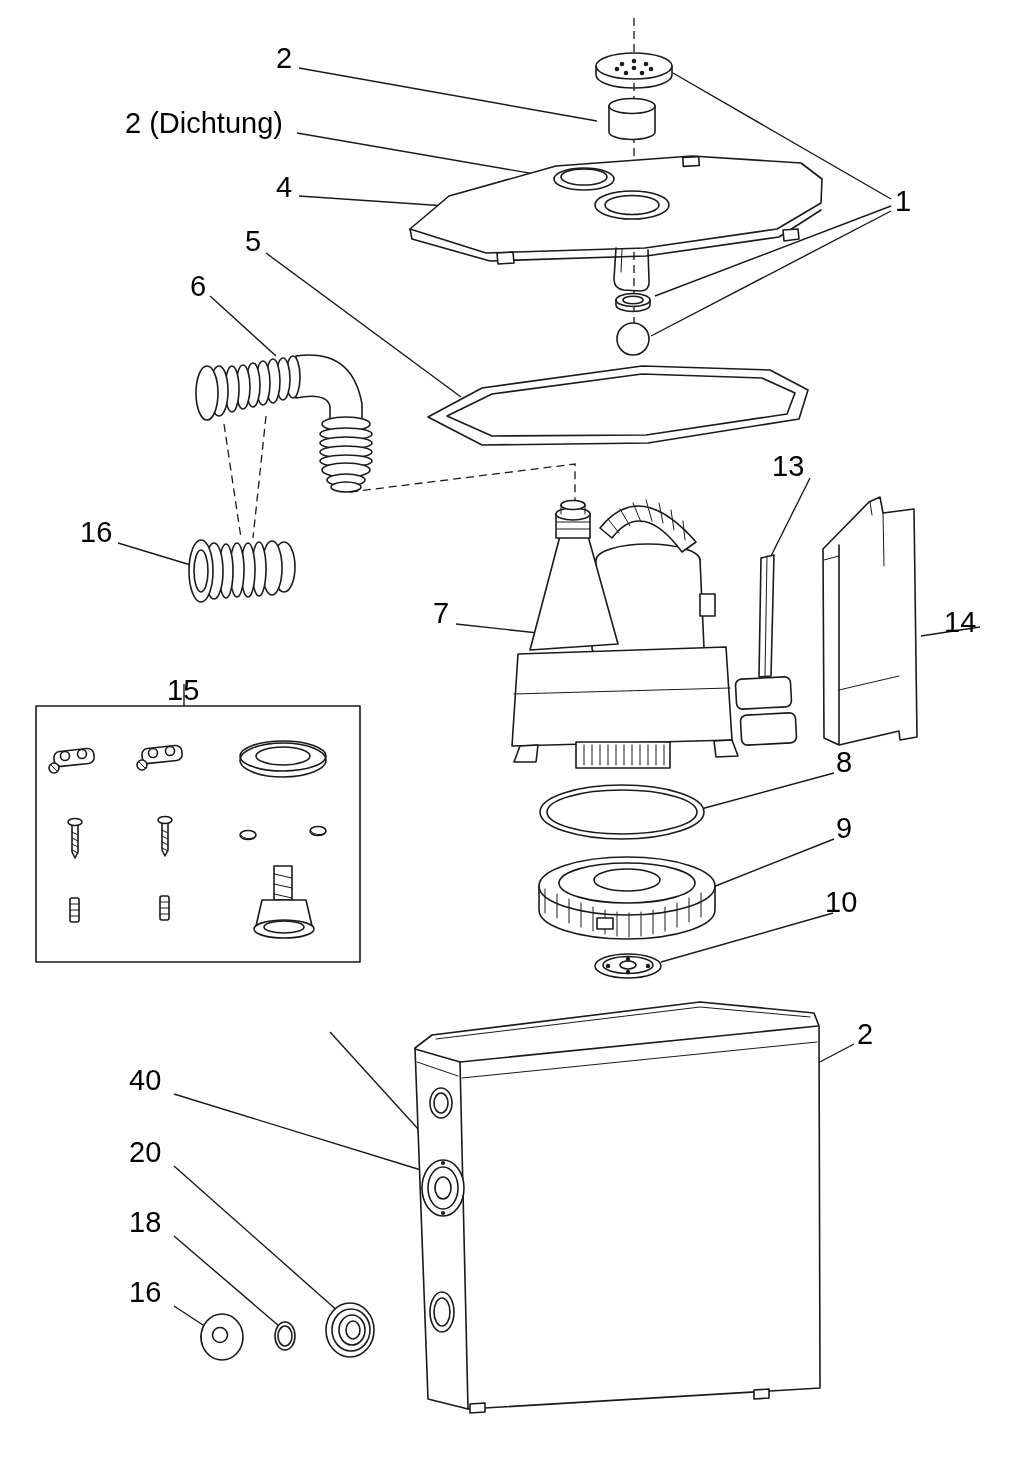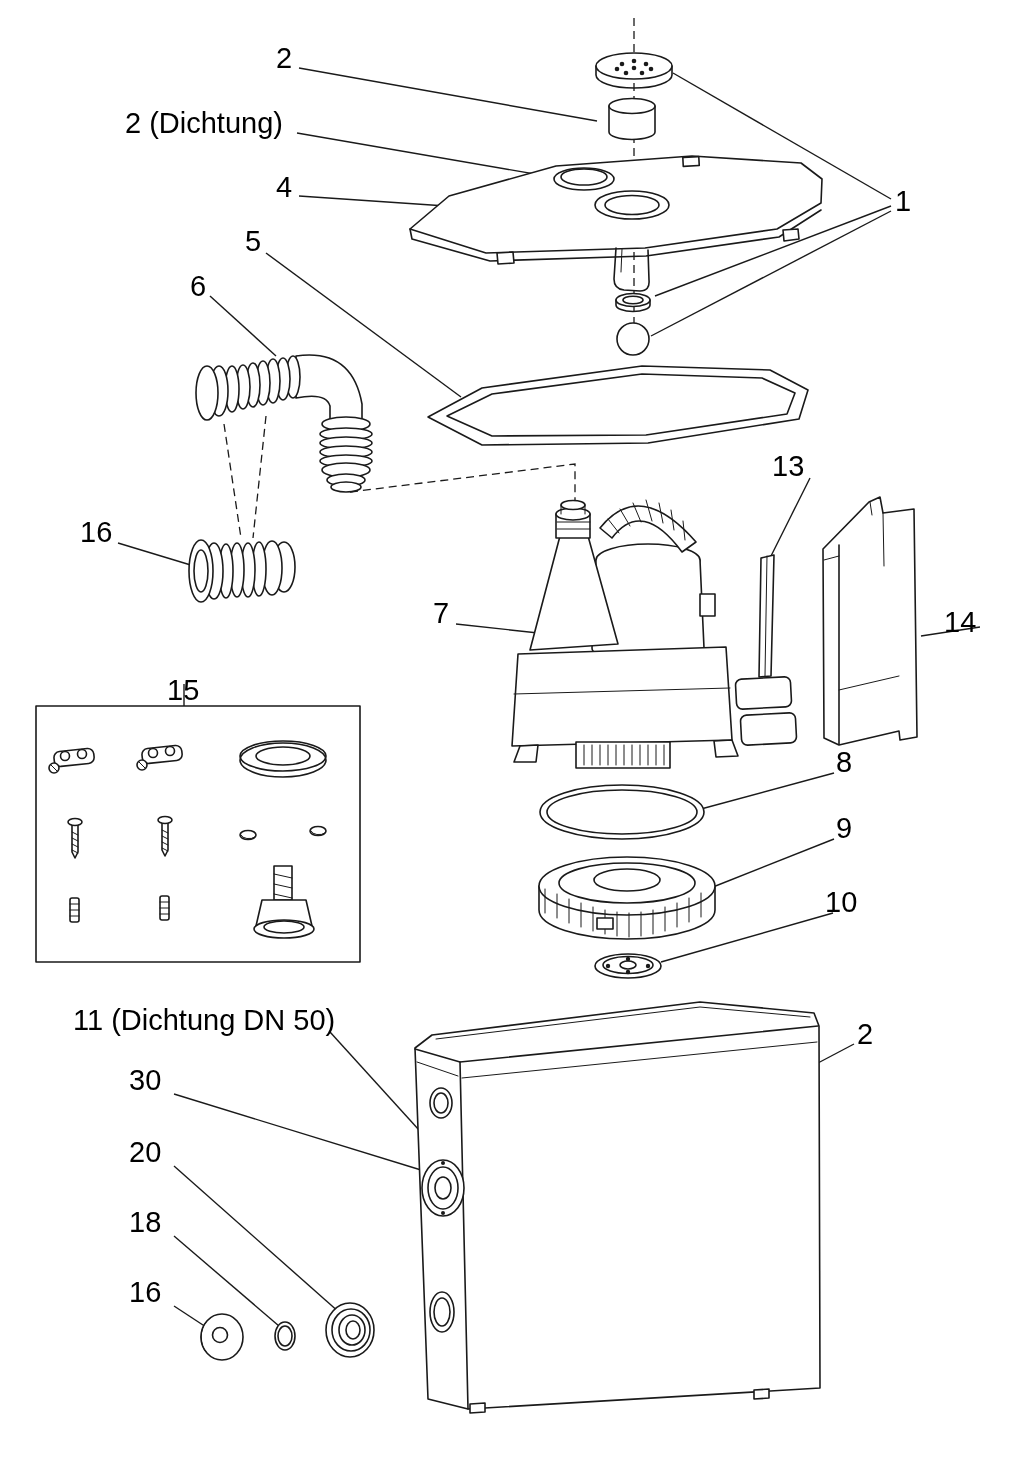--- a/index.html
+++ b/index.html
@@ -281,24 +281,23 @@
 <span class="lbl" style="left:895px;top:187px">1</span>
 <span class="lbl" style="left:276px;top:44px">2</span>
 <span class="lbl" style="left:125px;top:109px">2 (Dichtung)</span>
 <span class="lbl" style="left:276px;top:173px">4</span>
 <span class="lbl" style="left:245px;top:227px">5</span>
 <span class="lbl" style="left:190px;top:272px">6</span>
 <span class="lbl" style="left:433px;top:599px">7</span>
 <span class="lbl" style="left:836px;top:748px">8</span>
 <span class="lbl" style="left:836px;top:814px">9</span>
 <span class="lbl" style="left:825px;top:888px">10</span>
-<span class="lbl" style="left:73px;top:1006px">11 (Dichtung DN 50)</span>
 <span class="lbl" style="left:857px;top:1020px">2</span>
 <span class="lbl" style="left:772px;top:452px">13</span>
 <span class="lbl" style="left:944px;top:608px">14</span>
 <span class="lbl" style="left:167px;top:676px">15</span>
 <span class="lbl" style="left:80px;top:518px">16</span>
 <span class="lbl" style="left:129px;top:1278px">16</span>
 <span class="lbl" style="left:129px;top:1208px">18</span>
 <span class="lbl" style="left:129px;top:1138px">20</span>
-<span class="lbl" style="left:129px;top:1066px">30</span>
+<span class="lbl" style="left:129px;top:1066px">40</span>
 
 </div>
 
 </body></html>

